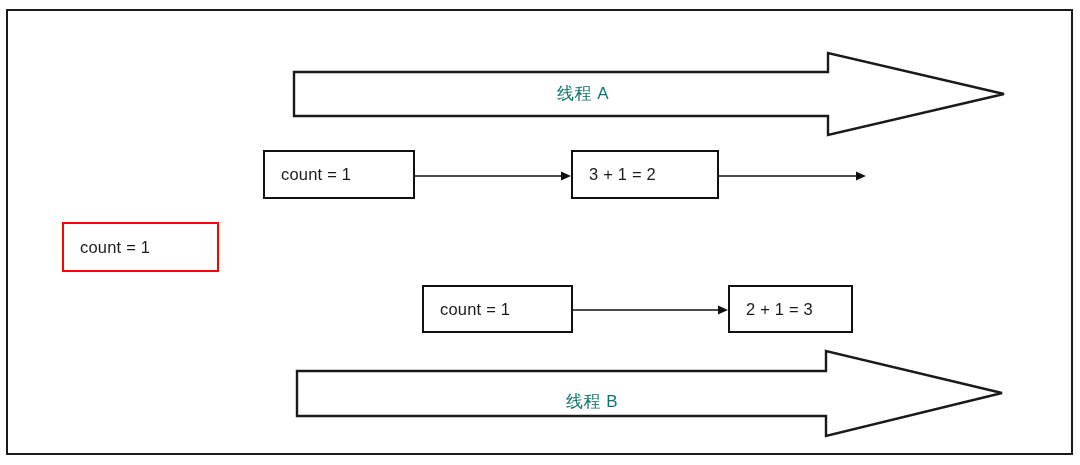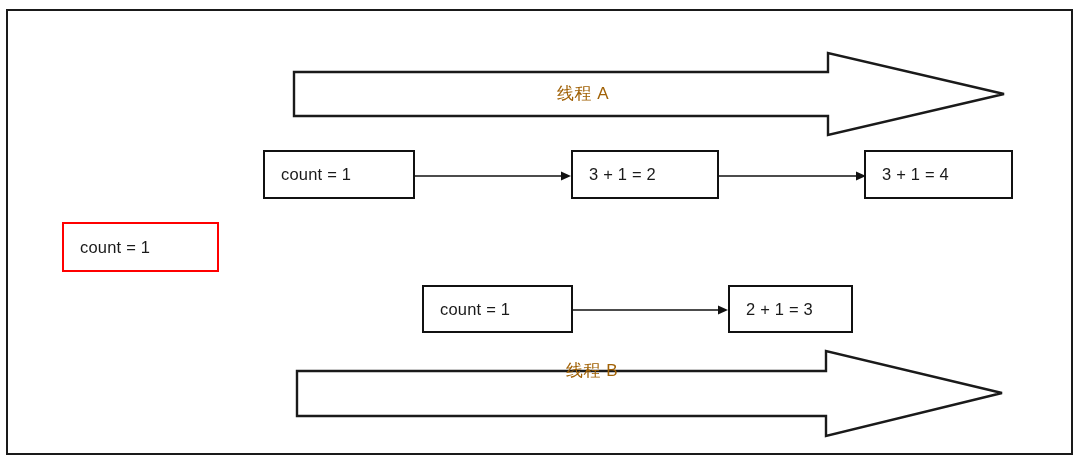--- a/index.html
+++ b/index.html
@@ -50,21 +50,21 @@
   .blockarrow {
     position: absolute;
   }
   .blockarrow svg {
     display: block;
     overflow: visible;
   }
   .arrow-label {
     position: absolute;
     font-size: 17px;
-    color: #a16207;
+    color: #0f766e;
     white-space: nowrap;
     letter-spacing: 0.5px;
   }
   
   .connector {
     position: absolute;
   }
   .connector svg {
     display: block;
   }
@@ -80,21 +80,20 @@
     <svg width="716" height="88" viewBox="0 0 716 88">
       <polygon points="2,22 536,22 536,3 712,44 536,85 536,66 2,66" fill="#ffffff" stroke="#1a1a1a" stroke-width="2.4" stroke-linejoin="miter"></polygon>
     </svg>
   </div>
   <div class="arrow-label" style="left:557px; top:82px;">线程 A</div>
 
   <div class="tbox" style="left:263px; top:150px; width:152px; height:49px;">count = 1</div>
 
   <div class="tbox" style="left:571px; top:150px; width:148px; height:49px;">3 + 1 = 2</div>
 
-  <div class="tbox" style="left:864px; top:150px; width:149px; height:49px;">3 + 1 = 4</div>
 
   <div class="connector" style="left:414px; top:166px;">
     <svg width="160" height="20" viewBox="0 0 160 20">
       <line x1="0" y1="10" x2="150" y2="10" stroke="#111111" stroke-width="1.6"></line>
       <polygon points="157,10 147,5.5 147,14.5" fill="#111111"></polygon>
     </svg>
   </div>
 
   <div class="connector" style="left:719px; top:166px;">
     <svg width="150" height="20" viewBox="0 0 150 20">
@@ -114,15 +113,15 @@
       <line x1="0" y1="10" x2="148" y2="10" stroke="#111111" stroke-width="1.6"></line>
       <polygon points="155,10 145,5.5 145,14.5" fill="#111111"></polygon>
     </svg>
   </div>
 
   <div class="blockarrow" style="left:295px; top:348px;">
     <svg width="716" height="92" viewBox="0 0 716 92">
       <polygon points="2,23 531,23 531,3 707,45 531,88 531,68 2,68" fill="#ffffff" stroke="#1a1a1a" stroke-width="2.4" stroke-linejoin="miter"></polygon>
     </svg>
   </div>
-  <div class="arrow-label" style="left:566px; top:359px;">线程 B</div>
+  <div class="arrow-label" style="left:566px; top:390px;">线程 B</div>
 
 </div>
 
 </body></html>

